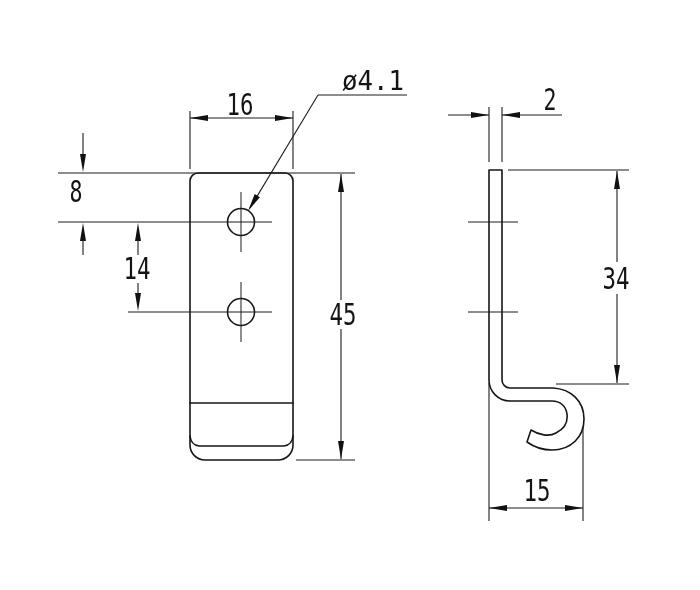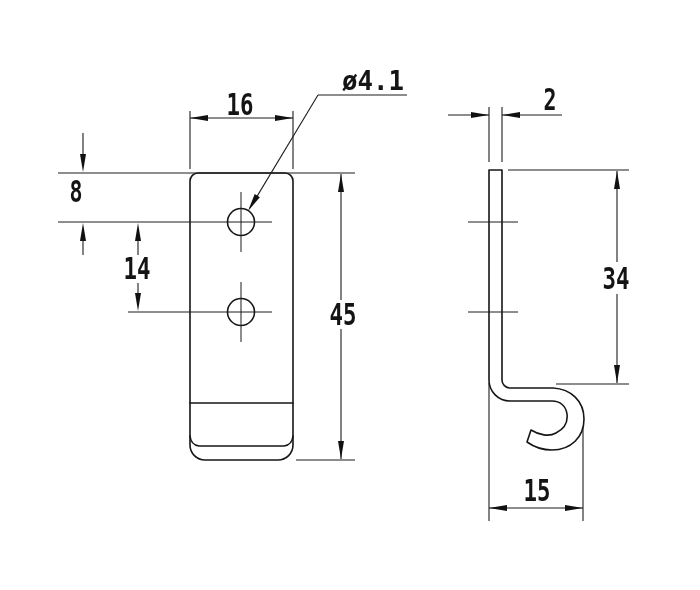--- a/index.html
+++ b/index.html
@@ -1,16 +1,16 @@
 <!DOCTYPE html>
 <html><head>
 <meta charset="utf-8">
 <style>
   html,body{margin:0;padding:0;background:#ffffff;}
-  .stage{width:700px;height:590px;background:#ffffff;position:relative;overflow:hidden;font-weight:bold;}
+  .stage{width:700px;height:590px;background:#ffffff;position:relative;overflow:hidden;}
   svg{display:block;}
   .outline{fill:none;stroke:#161616;stroke-width:1.6;stroke-linejoin:round;stroke-linecap:round;}
   .dimline{fill:none;stroke:#1c1c1c;stroke-width:1.1;stroke-linecap:butt;}
   .centerline{fill:none;stroke:#1c1c1c;stroke-width:1;stroke-linecap:butt;}
   .arrow{fill:#111111;stroke:none;}
   .dimtext{font-family:"DejaVu Sans Mono","Liberation Mono",monospace;
            font-size:30px;fill:#141414;text-anchor:middle;}
   .dimtext.small{font-size:26px;}
 </style>
 </head>

